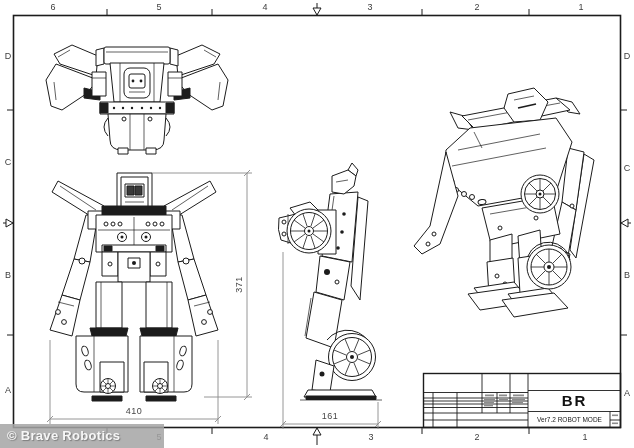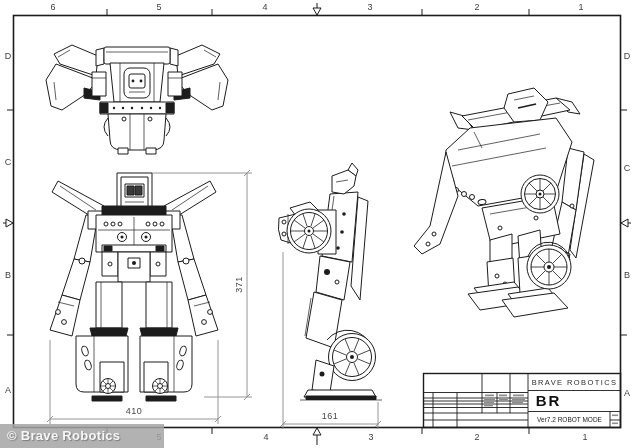--- a/index.html
+++ b/index.html
@@ -14,21 +14,21 @@
   }
   .zone.side{width:10px;}
   .dim{
     position:absolute;font-size:9px;color:#474747;text-align:center;
     width:34px;height:11px;line-height:11px;letter-spacing:0.5px;
   }
   .dim.vert{transform:rotate(-90deg);transform-origin:center;}
   .tb-text{position:absolute;color:#222;text-align:center;overflow:hidden;white-space:nowrap;}
   #tb-company{left:530px;top:376px;width:89px;height:13px;line-height:13px;
     font-size:7.5px;letter-spacing:1.4px;color:#2a2a2a;}
-  #tb-logo{left:504px;top:391px;width:89px;height:20px;line-height:20px;
+  #tb-logo{left:530px;top:391px;width:89px;height:20px;line-height:20px;
     font-size:15px;font-weight:bold;letter-spacing:2px;color:#111;}
   #tb-version{left:529px;top:413px;width:81px;height:13px;line-height:13px;font-size:6.5px;color:#222;}
   #watermark{
     position:absolute;left:0px;top:424px;width:164px;height:24px;
     background:rgba(165,165,165,0.85);color:#f6f6f6;font-size:13px;font-weight:bold;
     line-height:24px;padding-left:7px;box-sizing:border-box;
     text-shadow:1px 1px 1px rgba(90,90,90,0.6);letter-spacing:0.3px;
   }
 </style>
 </head>
@@ -404,19 +404,18 @@
 
   <span class="zone side" style="left:622px;top:51px;">D</span>
   <span class="zone side" style="left:622px;top:163px;">C</span>
   <span class="zone side" style="left:622px;top:270px;">B</span>
   <span class="zone side" style="left:622px;top:388px;">A</span>
 
   <span class="dim vert" style="left:222px;top:279px;">371</span>
   <span class="dim" style="left:117px;top:406px;">410</span>
   <span class="dim" style="left:313px;top:411px;">161</span>
 
-  <div class="tb-text" id="tb-company">BRAVE ROBOTICS</div>
   <div class="tb-text" id="tb-logo">BR</div>
   <div class="tb-text" id="tb-version">Ver7.2 ROBOT MODE</div>
 
   <div id="watermark">© Brave Robotics</div>
 
 </div>
 
 </body></html>

